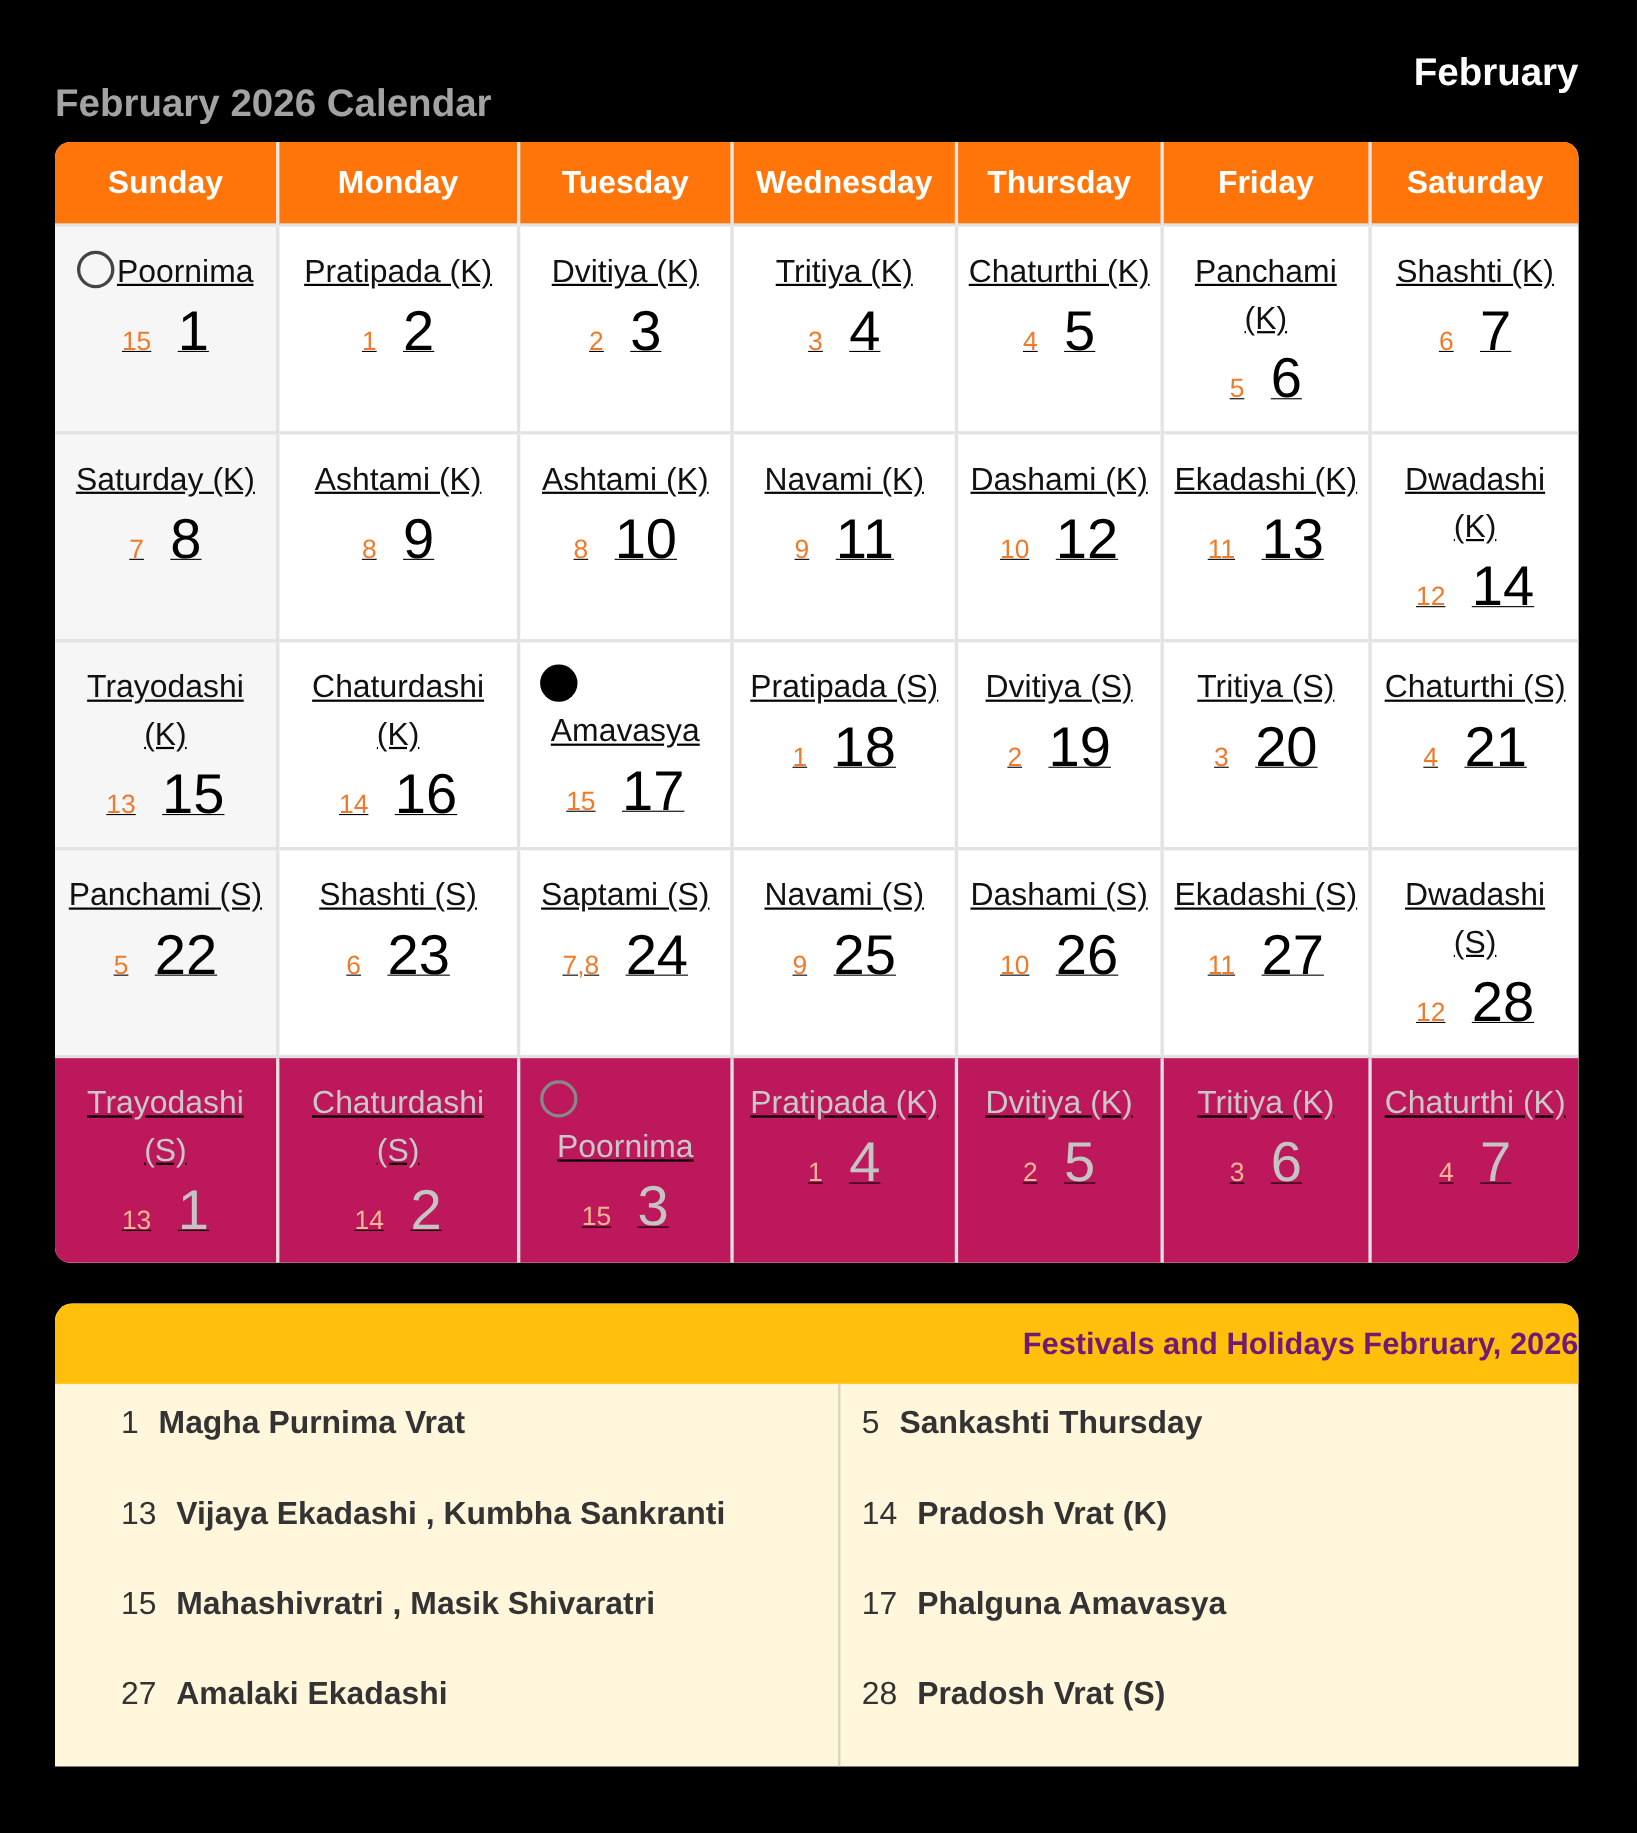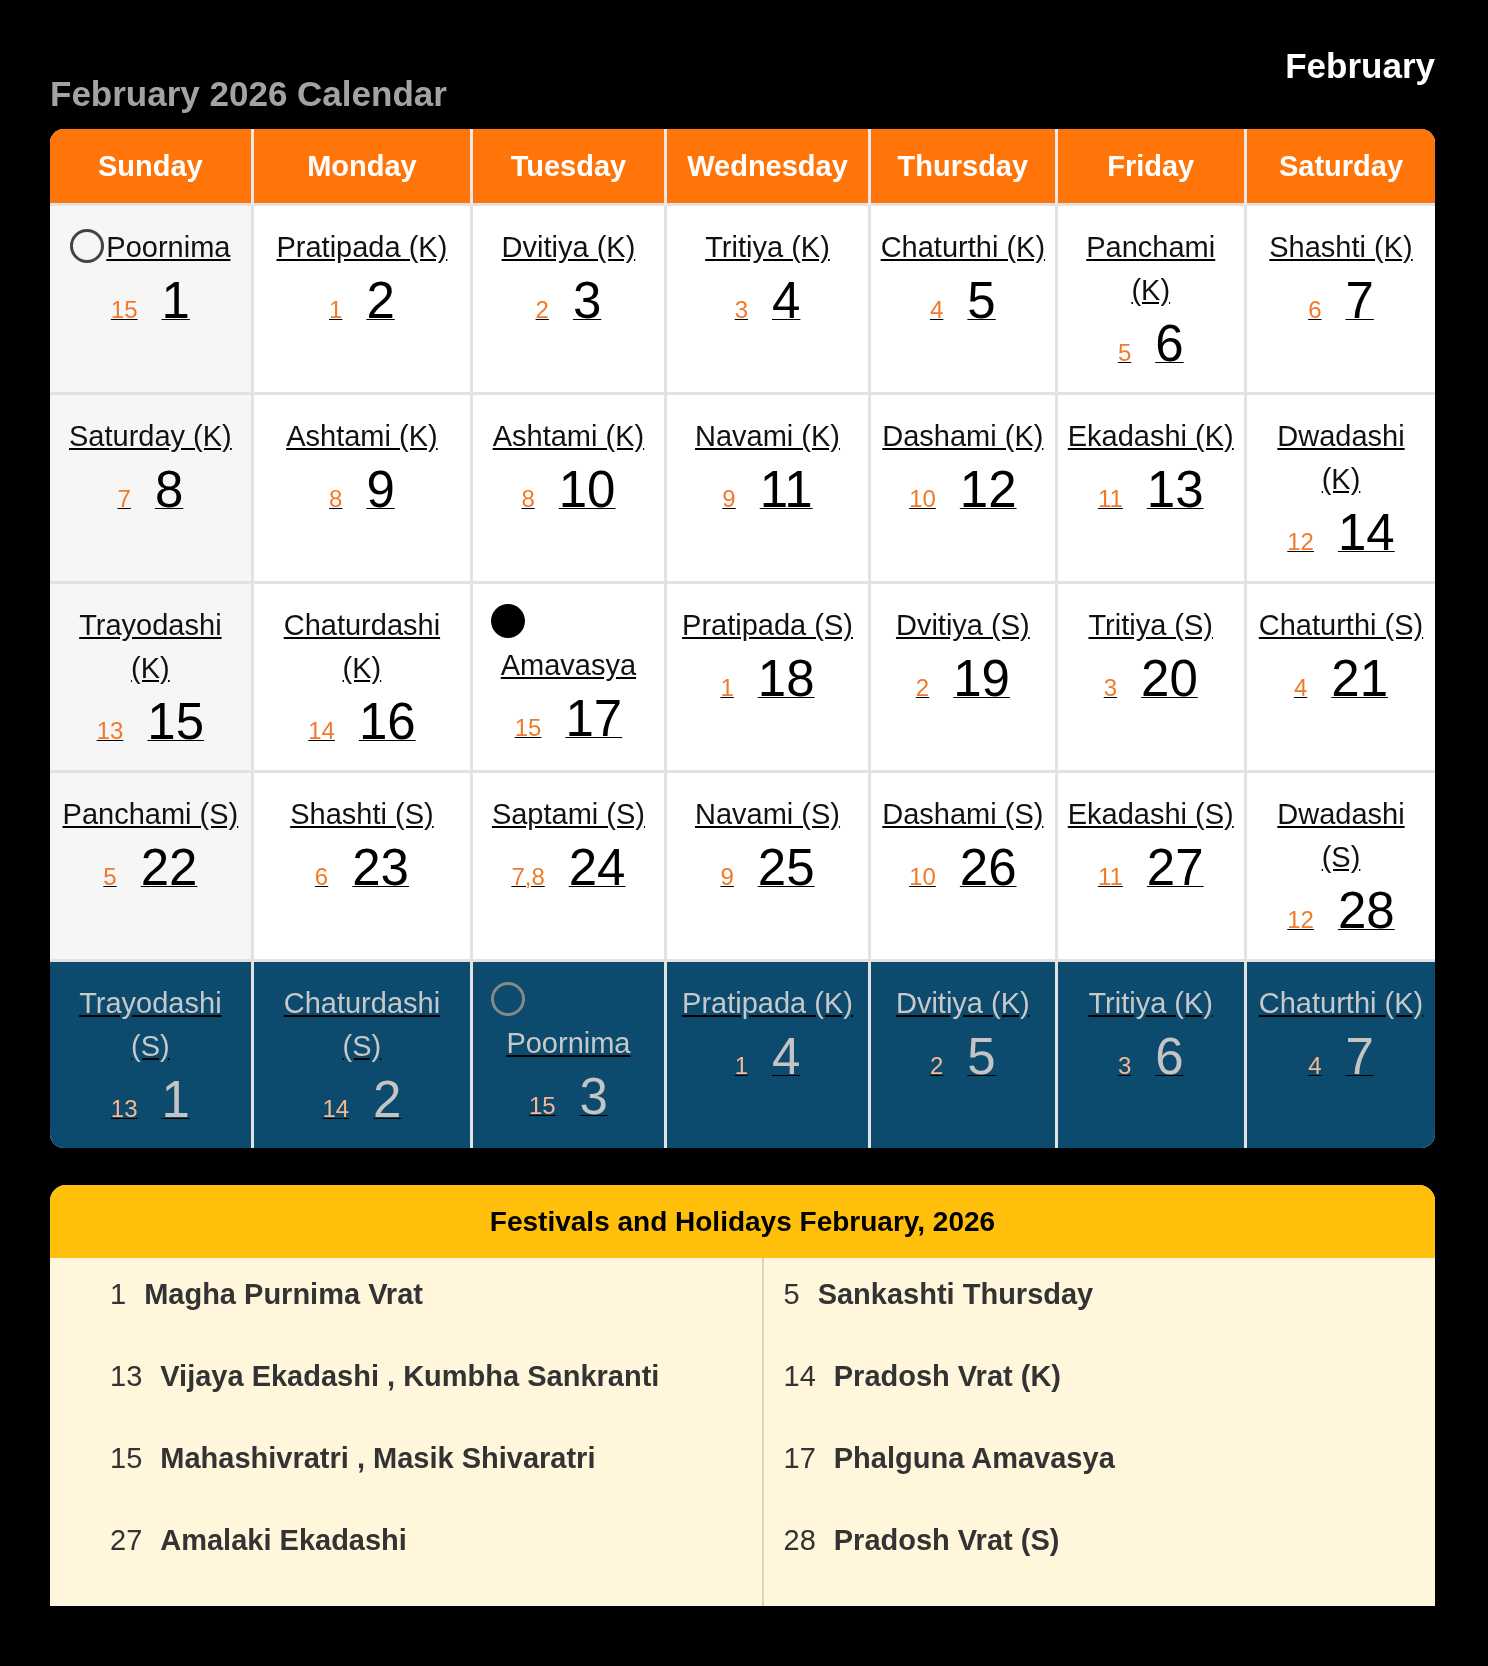--- a/index.html
+++ b/index.html
@@ -7,38 +7,38 @@
     .top-title { position:absolute; left:50px; top:46px; color:#a3a3a3; font-weight:bold; font-size:35px;margin-top:28px; }
     .top-month { position:absolute; right:53px; top:46px; color:#fff; font-weight:bold; font-size:35px; }
 
     .cal { position:absolute; left:50px; top:129px; width:1385px; background:#fff; border-radius:14px; overflow:hidden; }
     .cal table { border-collapse:collapse; width:100%; table-layout:fixed; }
     .cal th { background:#ff750a; color:#fff; font-weight:bold; font-size:29px; height:74px; padding:0; border-right:3px solid #e8e8e8;margin-left:46px; }
     .cal th:last-child { border-right:none; }
     .cal td { height:186px; vertical-align:top; text-align:center; border-right:3px solid #e2e2e2; border-top:3px solid #e2e2e2; padding:0; background:#fff;text-decoration:underline; }
     .cal td:last-child { border-right:none; }
     .cal td.sun { background:#f6f6f6; }
-    .cal tr.next td { background:#0c4a6e; }
+    .cal tr.next td { background:#be185d; }
     .cell { padding-top:20px; }
     .tithi { font-size:29px; color:#111; line-height:43px; padding:0 8px; }
     .moon-row { text-align:left; padding-left:18px; height:40px; }
     .moon { display:inline-block; width:34px; height:34px; border-radius:50%; box-sizing:border-box; vertical-align:middle; }
     .moon.full { border:3px solid #444; background:transparent; }
     .moon.new { background:#000; }
     .moon.inline { margin-right:2px; width:34px; height:34px; position:relative; top:-3px; }
     .nums { margin-top:2px; }
     .lunar { font-size:24px; color:#f07a2a; margin-right:24px; vertical-align:baseline; }
     .day { font-size:51px; color:#000; vertical-align:baseline; }
     tr.next .tithi { color:#c8c8c8; }
     tr.next .day { color:#c4c4c4; }
     tr.next .lunar { color:#f6b792; }
     tr.next .moon.full { border-color:#888; }
 
     .fest { position:absolute; left:50px; top:1185px; width:1385px; border-radius:16px 16px 0 0; overflow:hidden; background:#fff6dc; }
-    .fest-head { background:#ffbf0a; height:73px; line-height:73px; text-align:center; font-weight:bold; font-size:28px; color:#000000; }
+    .fest-head { background:#ffbf0a; height:73px; line-height:73px; text-align:right; font-weight:bold; font-size:28px; color:#701a75; }
     .fest-body { display:flex;margin-left:40px; }
     .fest-col { flex:1; padding-top:20px; box-sizing:border-box; }
     .fest-col.left { border-right:2px solid #ddd3b8; }
     .fest-item { height:82px; font-size:29px; color:#333; padding-left:20px; }
     .fest-date { display:inline-block; margin-right:18px; }
     .fest-name { font-weight:bold; color:#333; }
   </style>
 </head>
 <body>
 

